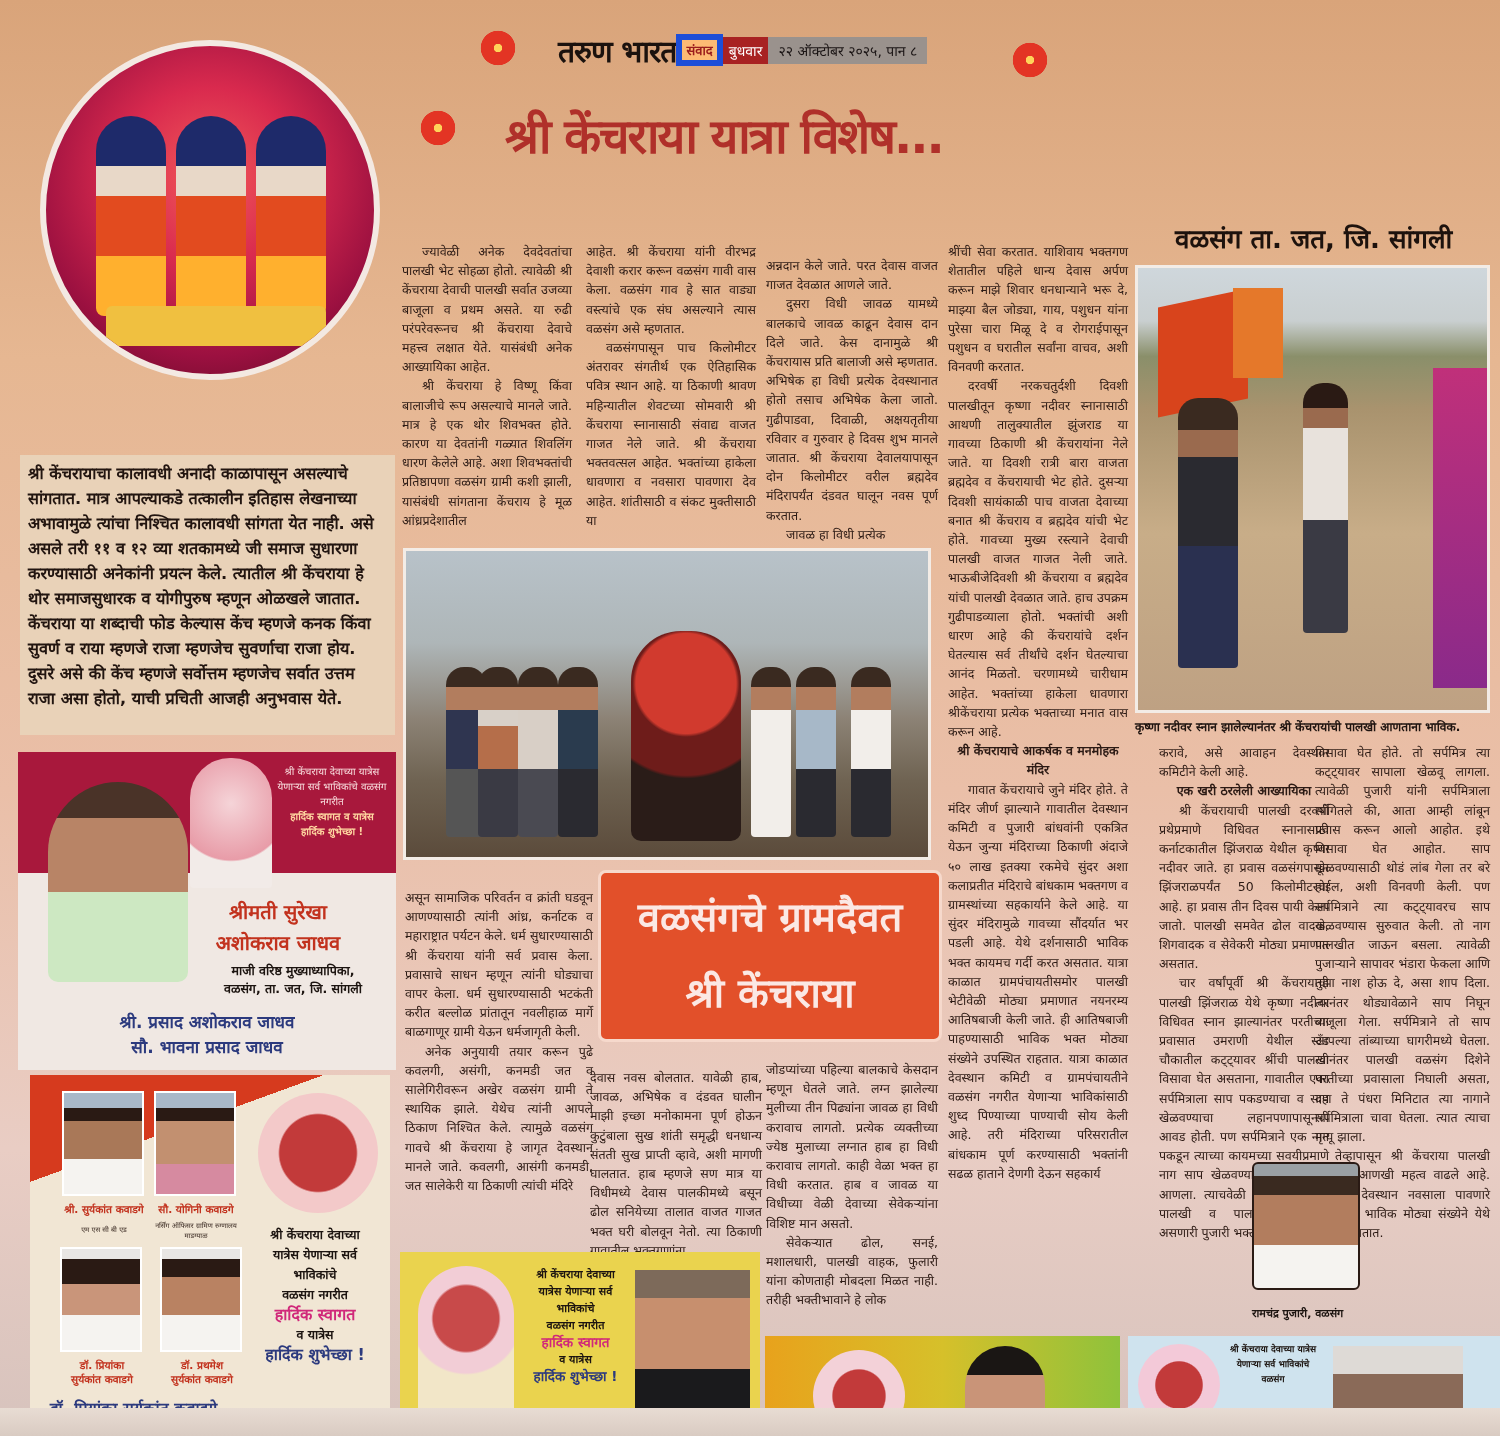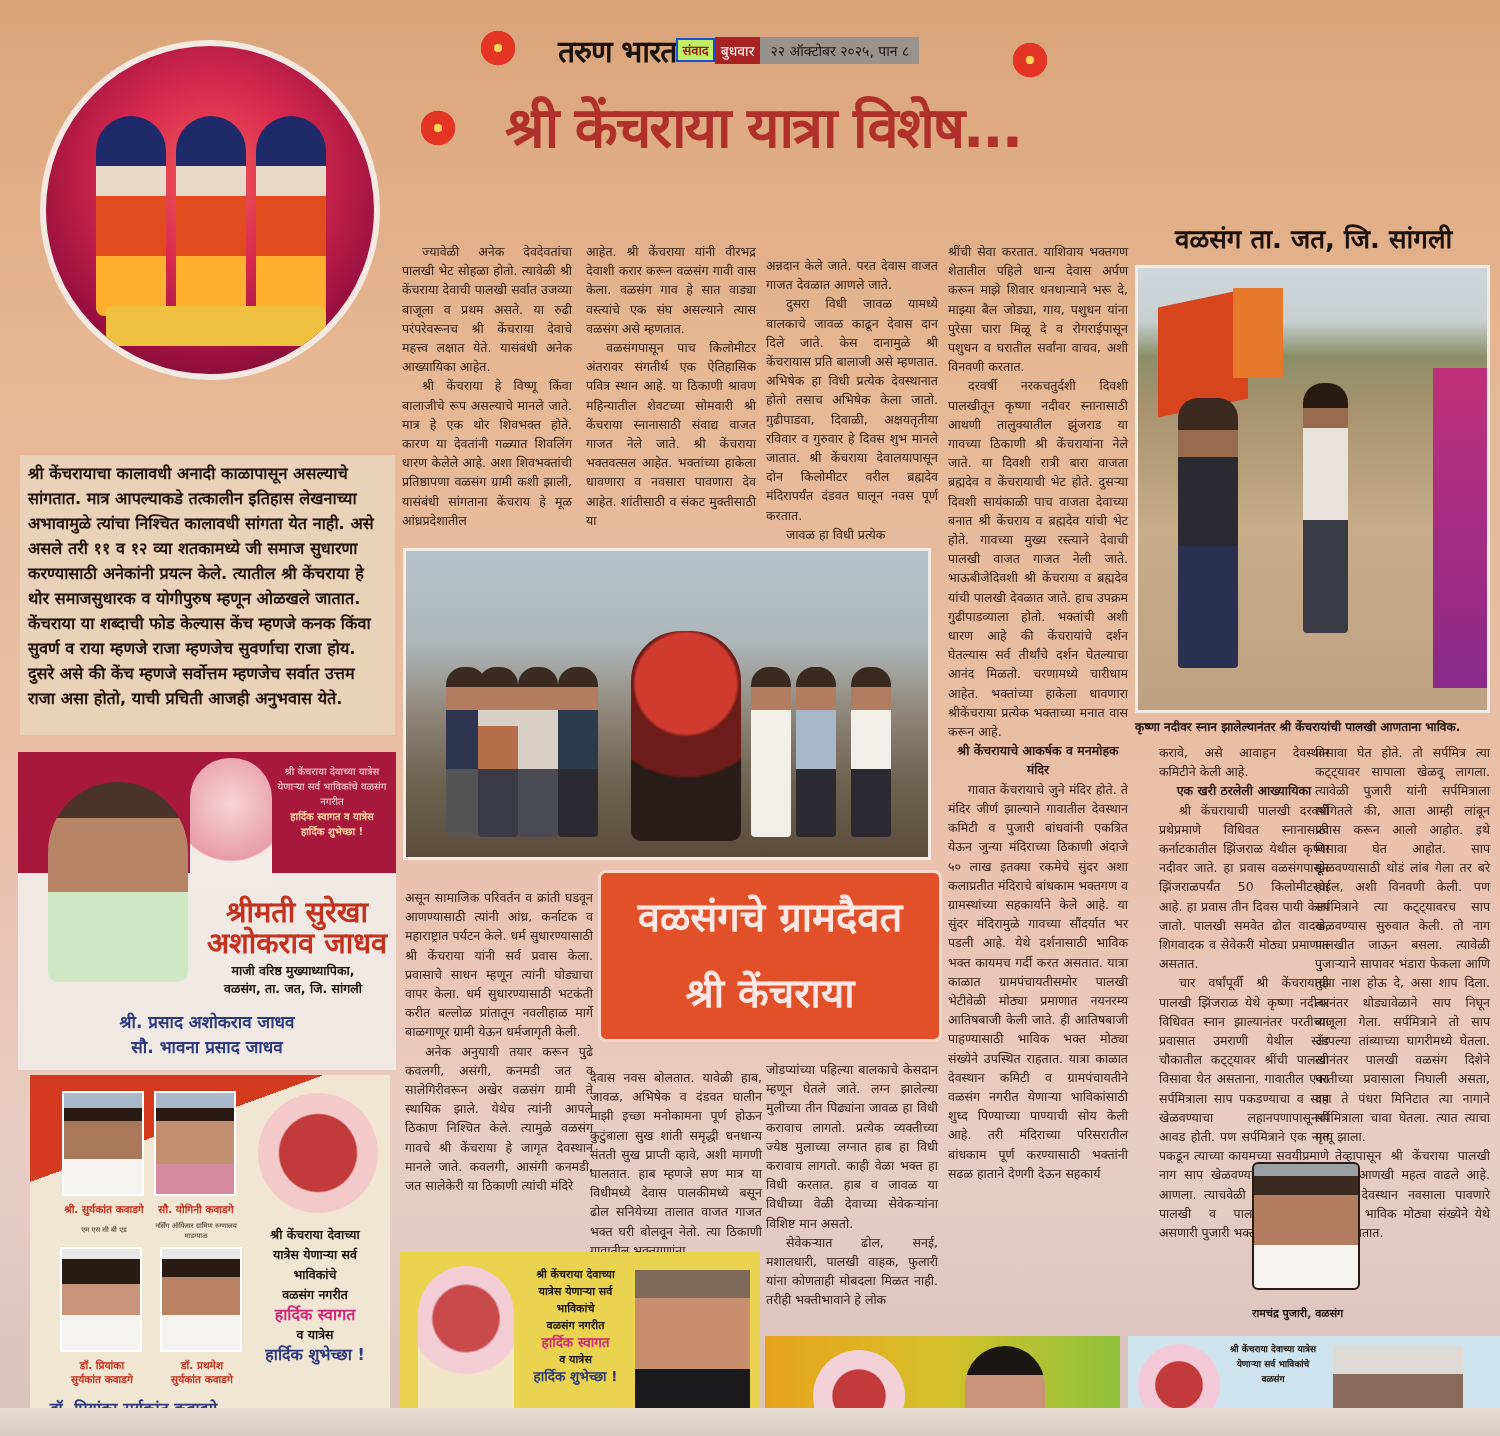--- a/index.html
+++ b/index.html
@@ -7,25 +7,25 @@
   body {
     position: relative;
     font-family: "DejaVu Sans", sans-serif;
     background: linear-gradient(180deg, #d9a47a 0%, #e6b792 25%, #eabfa8 55%, #e9cdc4 80%, #d7c3bd 100%);
     color: #2a1a14;
   }
   .abs { position: absolute; }
   
   .masthead { left: 558px; top: 32px; height: 36px; display: flex; align-items: center; }
   .brand { font-size: 30px; font-weight: bold; color: #1b120e; letter-spacing: -1px; }
-  .samvad { font-size: 13px; color: #9b1c1c; border: 2px solid #1d4ed8; background: #bef264; padding: 1px 4px; font-weight: bold; }
+  .samvad { font-size: 13px; color: #9b1c1c; border: 6px solid #1d4ed8; background: #fdba74; padding: 1px 4px; font-weight: bold; }
   .day { font-size: 14px; background: #a82222; color: #fff; padding: 4px 6px; }
   .dateline { font-size: 14px; background: #9a928d; color: #1a1414; padding: 4px 10px; }
   .flower { width: 40px; height: 40px; border-radius: 50%; background: radial-gradient(circle, #ffd35a 0 14%, #e33424 16% 60%, transparent 62%); }
-  .headline { left: 505px; top: 100px; font-size: 56px; font-weight: bold; color: #b0302a; letter-spacing: -2px; white-space: nowrap; line-height: 1; }
+  .headline { left: 505px; top: 112px; font-size: 48px; font-weight: bold; color: #b0302a; letter-spacing: -2px; white-space: nowrap; line-height: 1; }
   .dateplace { left: 1175px; top: 220px; font-size: 26px; font-weight: bold; color: #1d120d; }
   
   .deity-circle { left: 40px; top: 40px; width: 340px; height: 340px; border-radius: 50%; border: 6px solid #f3e9e2;
     background: radial-gradient(circle at 50% 40%, #f25a5a 0%, #d92a4e 35%, #9b1040 70%, #5a0a22 100%); overflow: hidden; }
   .deity-fig { position: absolute; width: 70px; height: 200px; top: 70px; border-radius: 35px 35px 8px 8px;
     background: linear-gradient(180deg, #1e2a6a 0 25%, #e8d8c8 25% 40%, #e24b1f 40% 70%, #ffb02e 70% 100%); }
   .deity-base { position: absolute; left: 60px; top: 260px; width: 220px; height: 40px; background: #f0c040; border-radius: 6px; }
   
   .intro { left: 20px; top: 455px; width: 375px; height: 280px; background: #e9d2b8; padding: 6px 8px; font-size: 16.2px; line-height: 25px; font-weight: bold; color: #221510; }
   
@@ -42,21 +42,21 @@
   .caption2 { left: 1135px; top: 718px; font-size: 12px; color: #1f1410; font-weight: bold; }
   .sec-title { left: 598px; top: 870px; width: 344px; height: 172px; background: #e2502a; border: 3px solid #f6d9cc; border-radius: 8px;
     color: #fbe8e4; font-size: 40px; font-weight: bold; text-align: center; line-height: 76px; padding-top: 6px; }
   
   .ad1 { left: 18px; top: 752px; width: 378px; height: 318px; background: linear-gradient(180deg, #a8183c 0 38%, #f0e8e3 38%); overflow: hidden; }
   .ad1-photo { position: absolute; left: 30px; top: 30px; width: 140px; height: 200px; border-radius: 70px 70px 10px 10px;
     background: linear-gradient(180deg, #4a3328 0 18%, #b88466 18% 55%, #cde8c2 55%); }
   .ad1-deity { position: absolute; left: 172px; top: 6px; width: 82px; height: 130px; background: radial-gradient(circle at 50% 35%, #f5d4d8, #e89ca8 60%, #f2ebe8 62%); border-radius: 40px 40px 4px 4px; }
   .ad1-greet { position: absolute; left: 254px; top: 12px; width: 120px; text-align: center; color: #f9dede; font-size: 10px; line-height: 15px; }
   .ad1-greet .hl { color: #ffd6a0; font-weight: bold; }
-  .ad1-name { position: absolute; left: 184px; top: 145px; width: 190px; text-align: center; color: #c2321e; font-size: 29px; font-weight: bold; line-height: 31px; }
+  .ad1-name { position: absolute; left: 165px; top: 145px; width: 190px; text-align: center; color: #c2321e; font-size: 20px; font-weight: bold; line-height: 31px; }
   .ad1-role { position: absolute; left: 180px; top: 210px; width: 190px; text-align: center; color: #1c1410; font-size: 12.5px; font-weight: bold; line-height: 18px; }
   .ad1-family { position: absolute; left: 0; top: 258px; width: 378px; text-align: center; color: #2c3a7e; font-size: 17px; font-weight: bold; line-height: 25px; }
   .ad2 { left: 30px; top: 1075px; width: 360px; height: 355px; background: linear-gradient(160deg, #d63a1e 0 22%, #f1e6d4 22%); overflow: hidden; }
   .ad2-pic { position: absolute; width: 82px; height: 105px; border: 2px solid #fff; }
   .ad2-lbl { position: absolute; text-align: center; font-size: 10.5px; color: #c2321e; font-weight: bold; line-height: 14px; }
   .ad2-sub { position: absolute; text-align: center; font-size: 7px; color: #3a2a22; line-height: 10px; }
   .ad2-deity { position: absolute; left: 228px; top: 18px; width: 120px; height: 120px; border-radius: 50%; background: radial-gradient(circle, #c23a3a 0 45%, #f3c9c9 47%); }
   .ad2-greet { position: absolute; left: 215px; top: 150px; width: 140px; text-align: center; font-size: 12.5px; font-weight: bold; line-height: 20px; color: #1c1410; }
   .ad2-greet .pink { color: #d0287a; font-size: 16px; }
   .ad2-greet .blue { color: #2c3a7e; font-size: 16px; }

